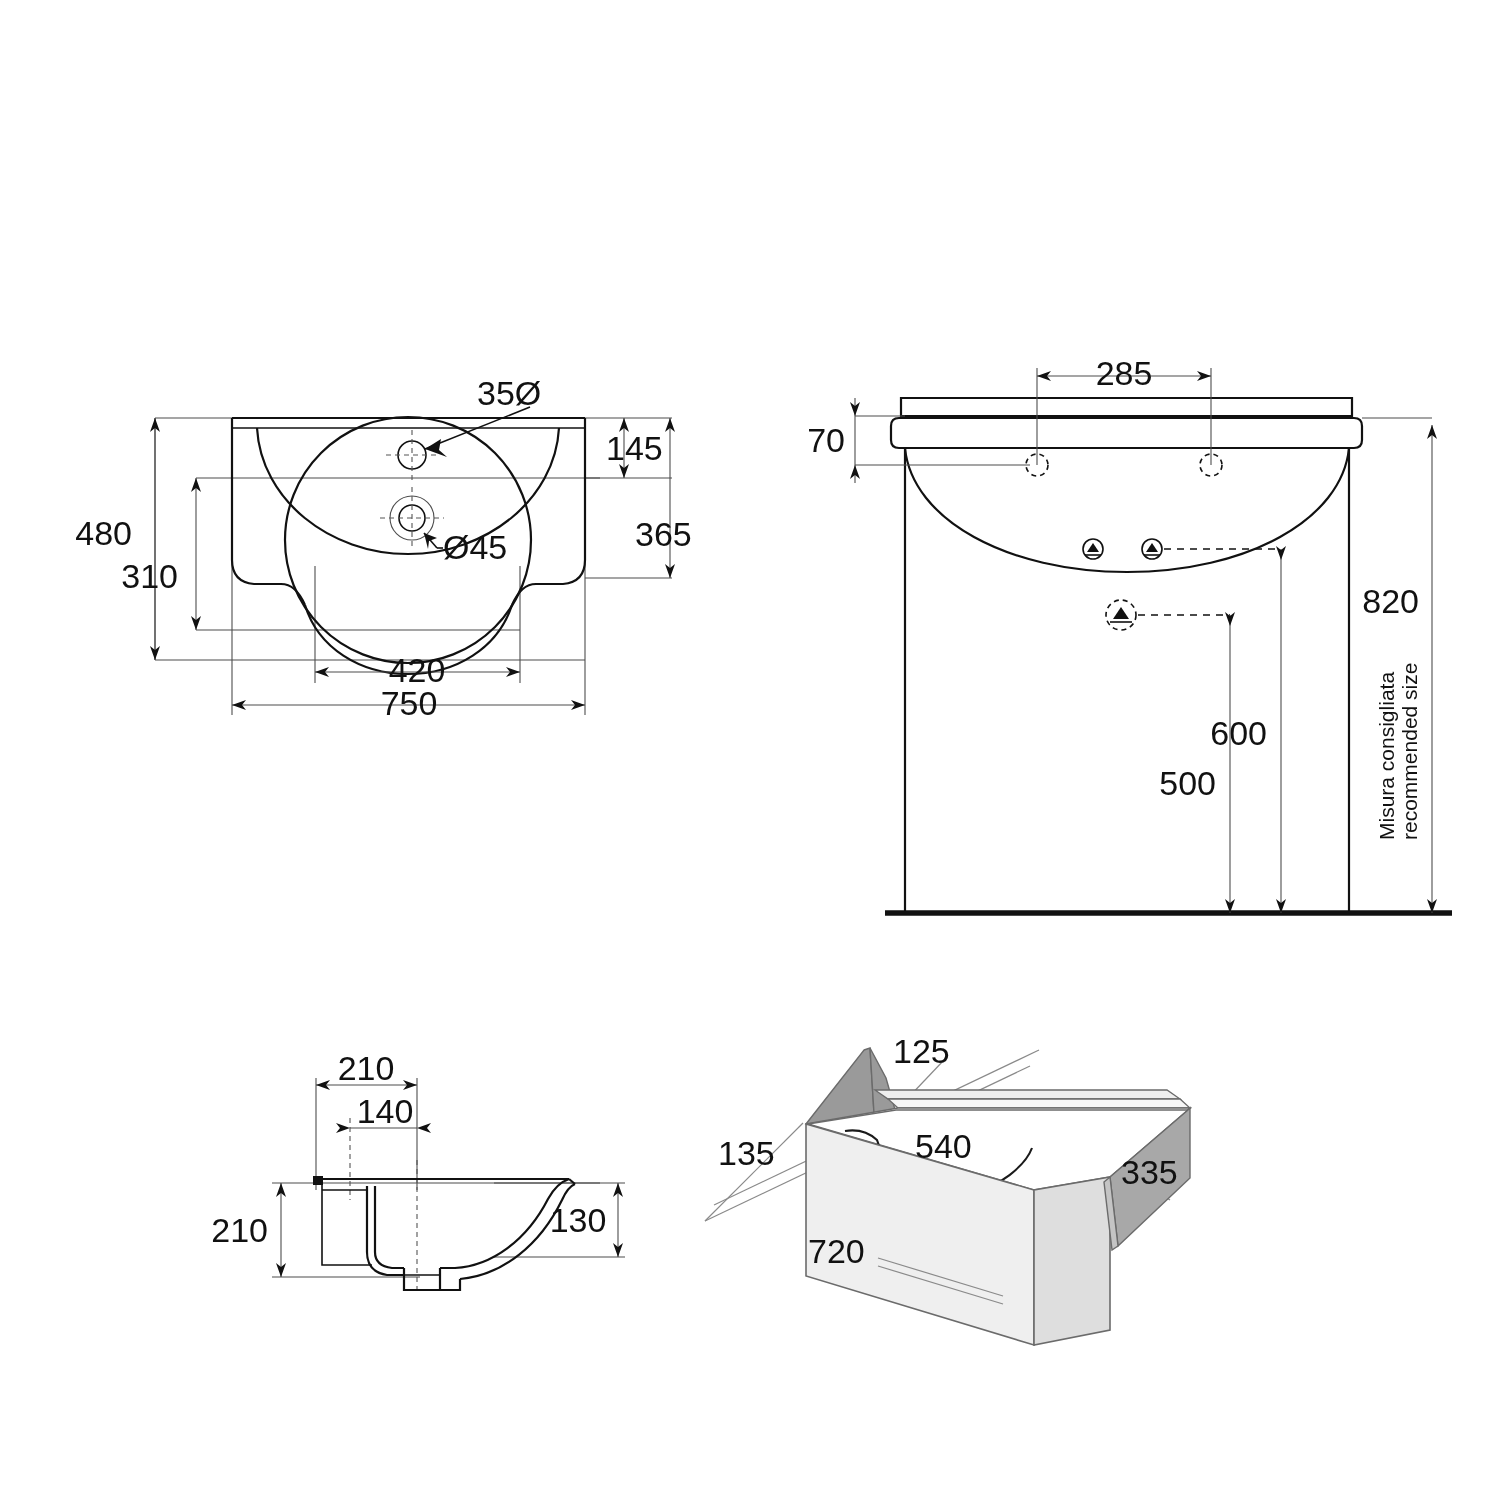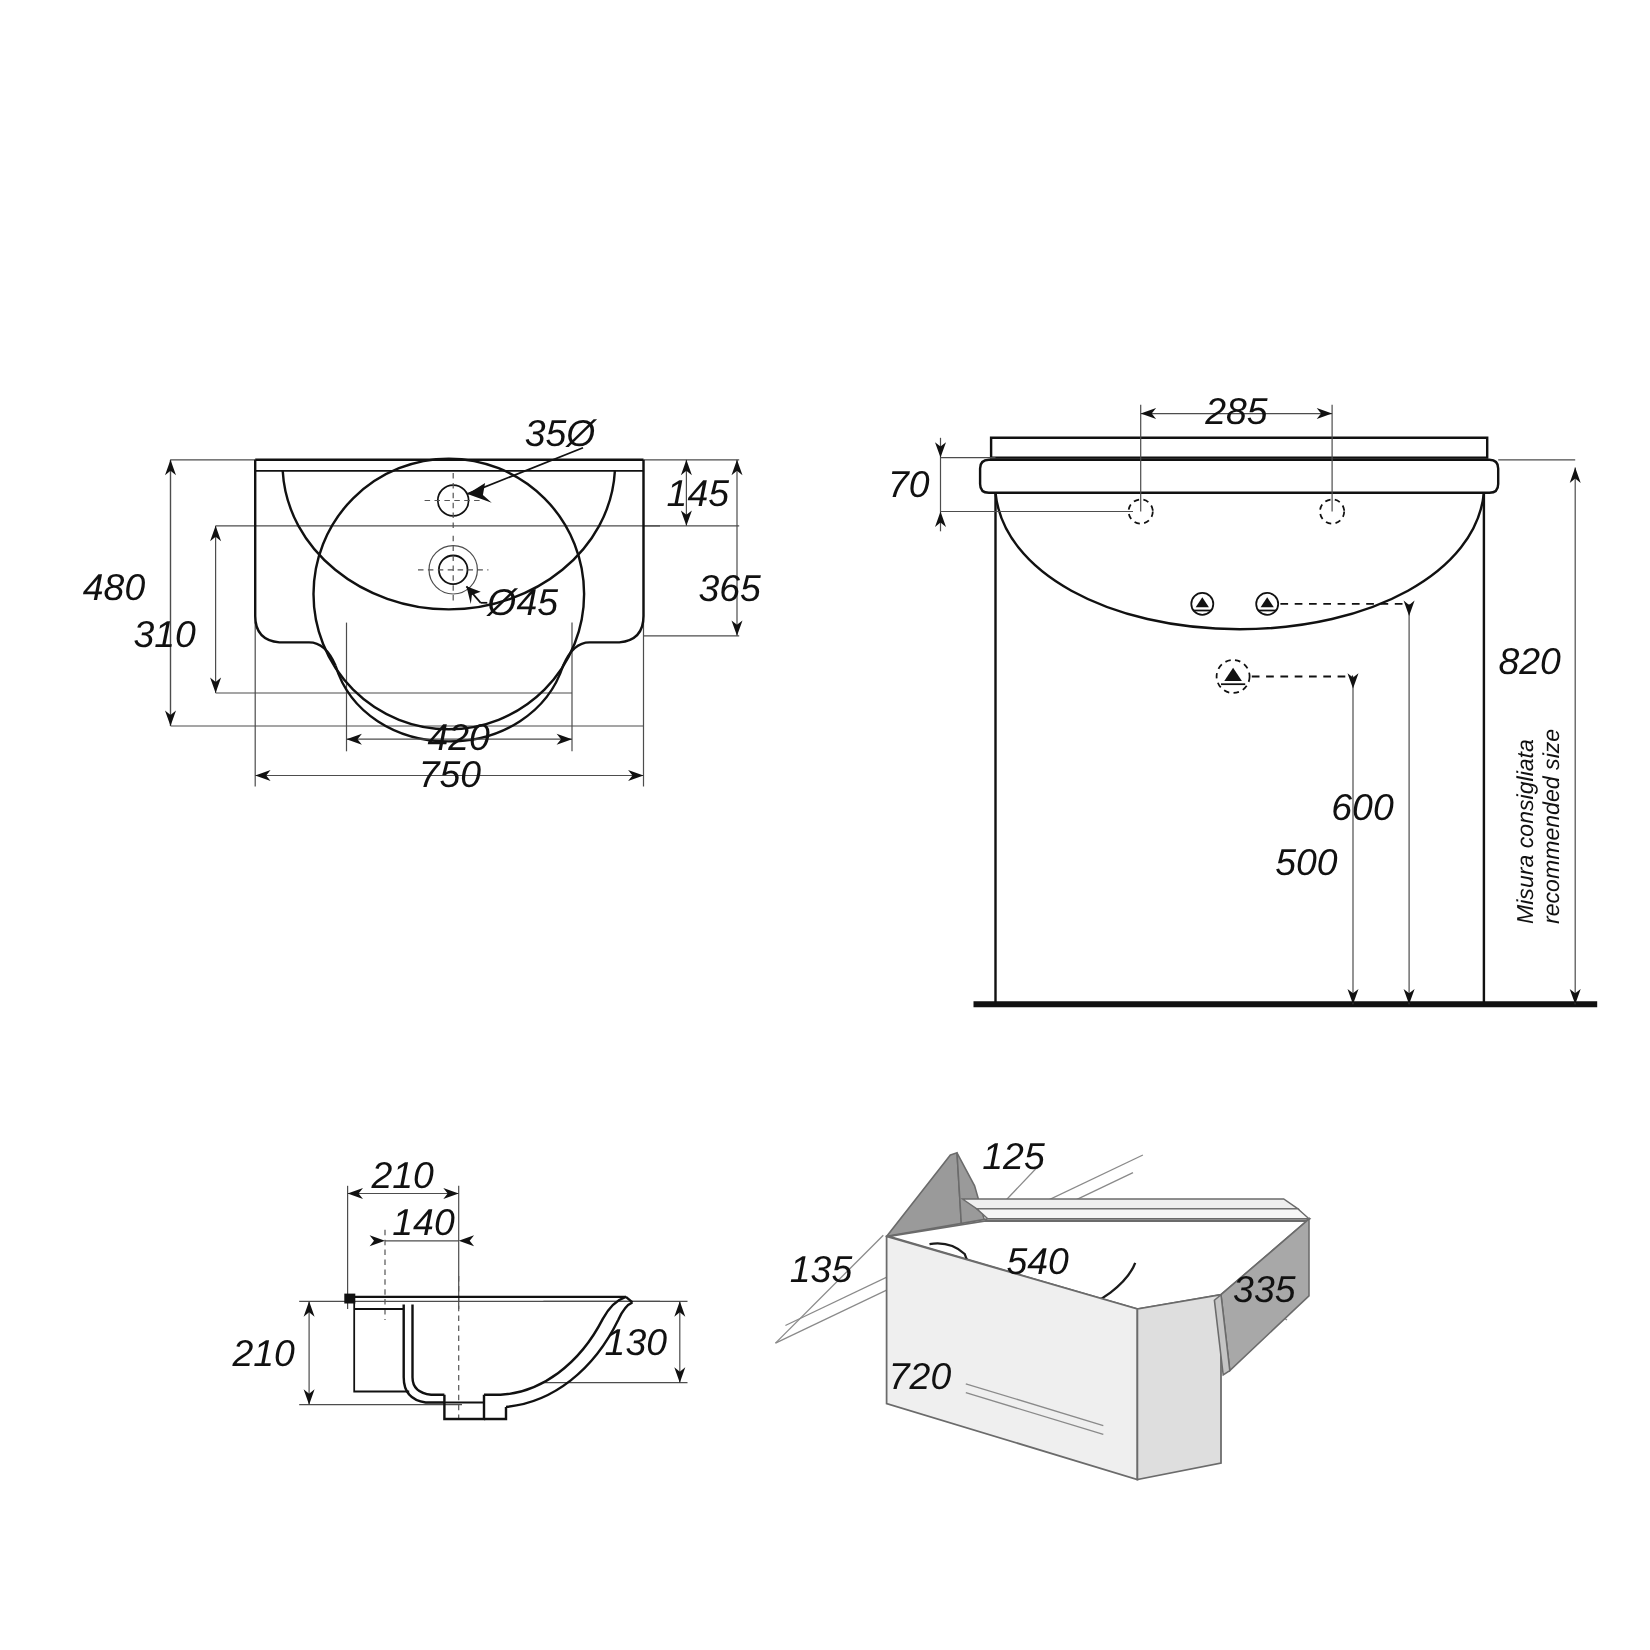--- a/index.html
+++ b/index.html
@@ -13,21 +13,20 @@
     font-family: "Liberation Sans", sans-serif;
     color: #1a1a1a;
     overflow: hidden;
     position: relative;
   }
   #sheet {
     position: absolute;
     inset: 0;
     width: 1224px;
     height: 1500px;
-    font-style: italic;
   }
   svg.drawing {
     position: absolute;
     left: 0;
     top: 0;
     width: 1500px;
     height: 1500px;
   }
   .dimtext {
     font-family: "Liberation Sans", sans-serif;

